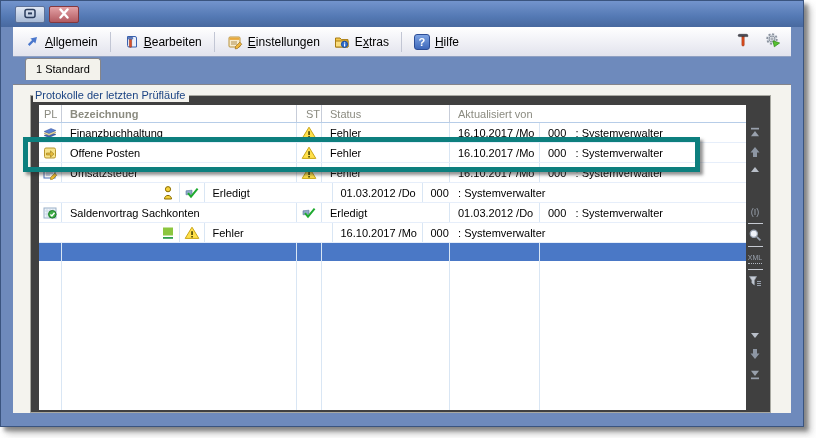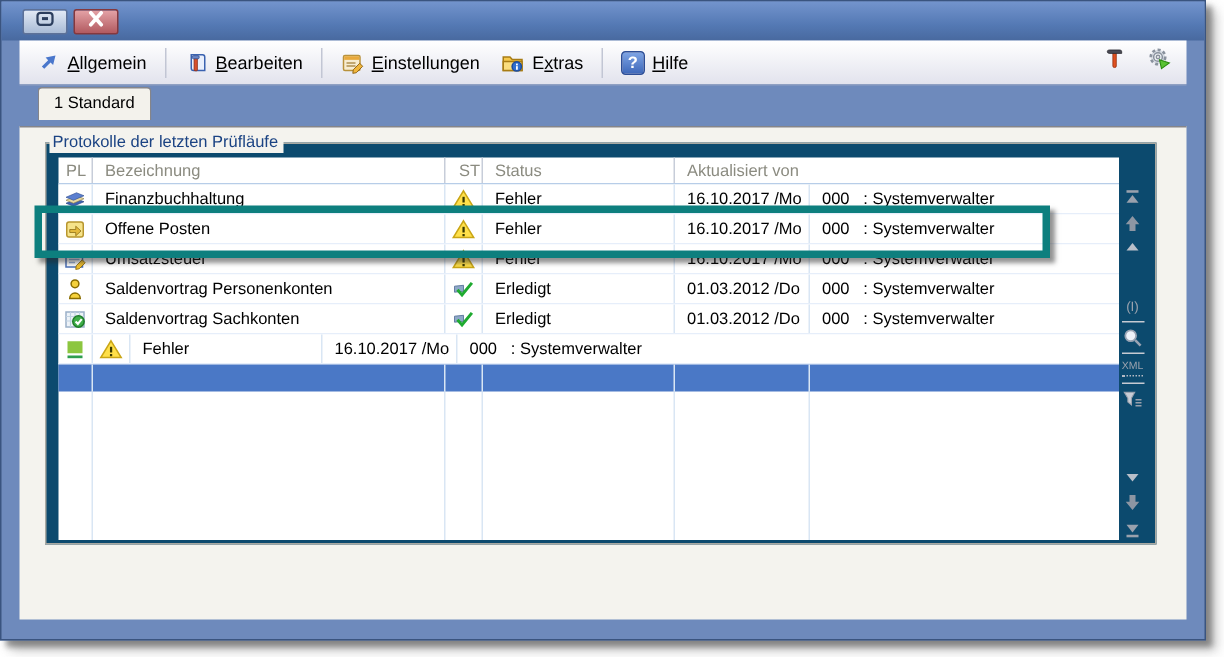--- a/index.html
+++ b/index.html
@@ -29,29 +29,29 @@
   .help-badge{width:16px;height:16px;border-radius:3px;border:1px solid #2c4d96;
               background:linear-gradient(#7ea4e4,#3e68ba);color:#fff;font-size:11px;
               font-weight:bold;display:flex;align-items:center;justify-content:center;}
   
   .tabstrip{height:27px;display:flex;align-items:flex-start;padding-left:12px;}
   .tab{height:22px;background:#f3f2ec;border:1px solid #85858a;border-bottom:none;
        border-radius:3px 3px 0 0;font-size:11px;padding:4px 10px 0 10px;color:#000;
        position:relative;bottom:-1px;z-index:2;}
   .tabpage{height:329px;background:#f4f3ee;border-top:1px solid #85858a;position:relative;z-index:1;}
   
-  .groupbox{position:absolute;left:17px;right:20px;top:10px;height:268px;
-            border:1px solid #a9a9a2;background:#0c4a6e;}
+  .groupbox{position:absolute;left:17px;right:20px;top:10px;height:318px;
+            border:1px solid #a9a9a2;background:#404040;}
   .legend{position:absolute;top:-7px;left:2px;padding:0 4px 0 2px;background:#f4f3ee;
           font-size:11px;color:#1b4383;line-height:13px;}
   
   .grid{position:absolute;left:8px;top:9px;bottom:2px;width:707px;background:#fff;
         font-size:11px;display:flex;flex-direction:column;}
   .grid-header{display:flex;height:18px;border-bottom:1px solid #b7cde8;color:#8b8b80;flex:none;}
-  .grid-row{display:flex;height:20px;border-bottom:1px solid #e6eefa;align-items:center;flex:none;background:#fff;}
+  .grid-row{display:flex;height:20px;border-bottom:1px solid #e6eefa;align-items:center;flex:none;background:#fff;justify-content:center;}
   .grid-row.sel{height:18px;background:#4a78c6;border-bottom:none;}
   .grid-filler{display:flex;flex:1;}
   .c{height:100%;flex:none;display:flex;align-items:center;overflow:hidden;white-space:pre;}
   .c.div{border-left:1px solid #d9e6f4;}
   .grid-header .c.div{border-left:1px solid #c7cdd9;}
   .c.center{justify-content:center;}
   .icon16{width:16px;height:16px;display:block;}
   
   .side-toolbar{position:absolute;left:711px;right:2px;top:9px;bottom:2px;
                 display:flex;flex-direction:column;align-items:center;}
@@ -163,21 +163,21 @@
       <div class="tabstrip">
         <div class="tab">1 Standard</div>
       </div>
 
       <div class="tabpage">
         <div class="groupbox">
           <div class="legend">Protokolle der letzten Prüfläufe</div>
           <div class="grid" id="grid">
               <div class="grid-header">
                 <div class="c" style="width: 22px; padding-left: 5px;">PL</div>
-                <div class="c div" style="width: 235px; padding-left: 8px;">Bezeichnung</div>
+                <div class="c div" style="width: 235px; padding-left: 8px; font-weight: bold;">Bezeichnung</div>
                 <div class="c div" style="width: 25px; padding-left: 9px;">ST</div>
                 <div class="c div" style="width: 128px; padding-left: 8px;">Status</div>
                 <div class="c div" style="width: 207px; padding-left: 8px;">Aktualisiert von</div>
               </div>
               <div class="grid-row">
                 <div class="c center" style="width: 22px;"><span style="display: inline-flex; align-items: center;"><svg class="icon16" viewBox="0 0 16 16">
                       <path d="M2 10.5 L9 7.5 L14 9.5 L7 12.5 Z" fill="#3f63b4" stroke="#24407c" stroke-width="0.4"></path>
                       <path d="M2 8.5 L9 5.5 L14 7.5 L7 10.5 Z" fill="#e8d9a0" stroke="#8a7a40" stroke-width="0.4"></path>
                       <path d="M2 6.5 L9 3.5 L14 5.5 L7 8.5 Z" fill="#5b7fd0" stroke="#2c4a8c" stroke-width="0.4"></path>
                     </svg></span></div>
@@ -220,21 +220,20 @@
                     </svg></span></div>
                 <div class="c div" style="width: 128px; padding-left: 8px;">Fehler</div>
                 <div class="c div" style="width: 90px; padding-left: 8px;">16.10.2017 /Mo</div>
                 <div class="c div" style="width: 207px; padding-left: 8px;">000   : Systemverwalter</div>
               </div>
               <div class="grid-row">
                 <div class="c center" style="width: 22px;"><span style="display: inline-flex; align-items: center;"><svg class="icon16" viewBox="0 0 16 16">
                       <circle cx="8" cy="4.2" r="2.6" fill="#f5d13c" stroke="#8a6d00"></circle>
                       <path d="M4.5 14 C4.5 9.2 11.5 9.2 11.5 14 Z" fill="#f5d13c" stroke="#8a6d00"></path>
                     </svg></span></div>
-                <div class="c div" style="width: 235px; padding-left: 8px;">Saldenvortrag Personenkonten</div>
                 <div class="c div center" style="width: 25px;"><span style="display: inline-flex; align-items: center;"><svg class="icon16" viewBox="0 0 16 16">
                       <path d="M2 5.8 L8 5.2 L8 9.2 L2 9.8 Z" fill="#8fa8c8" stroke="#5a759c" stroke-width="0.6"></path>
                       <path d="M4 8.2 L7 11.6 L13.6 3.6" stroke="#1faa30" stroke-width="2" fill="none"></path>
                     </svg></span></div>
                 <div class="c div" style="width: 128px; padding-left: 8px;">Erledigt</div>
                 <div class="c div" style="width: 90px; padding-left: 8px;">01.03.2012 /Do</div>
                 <div class="c div" style="width: 207px; padding-left: 8px;">000   : Systemverwalter</div>
               </div>
               <div class="grid-row">
                 <div class="c center" style="width: 22px;"><span style="display: inline-flex; align-items: center;"><svg class="icon16" viewBox="0 0 16 16">

